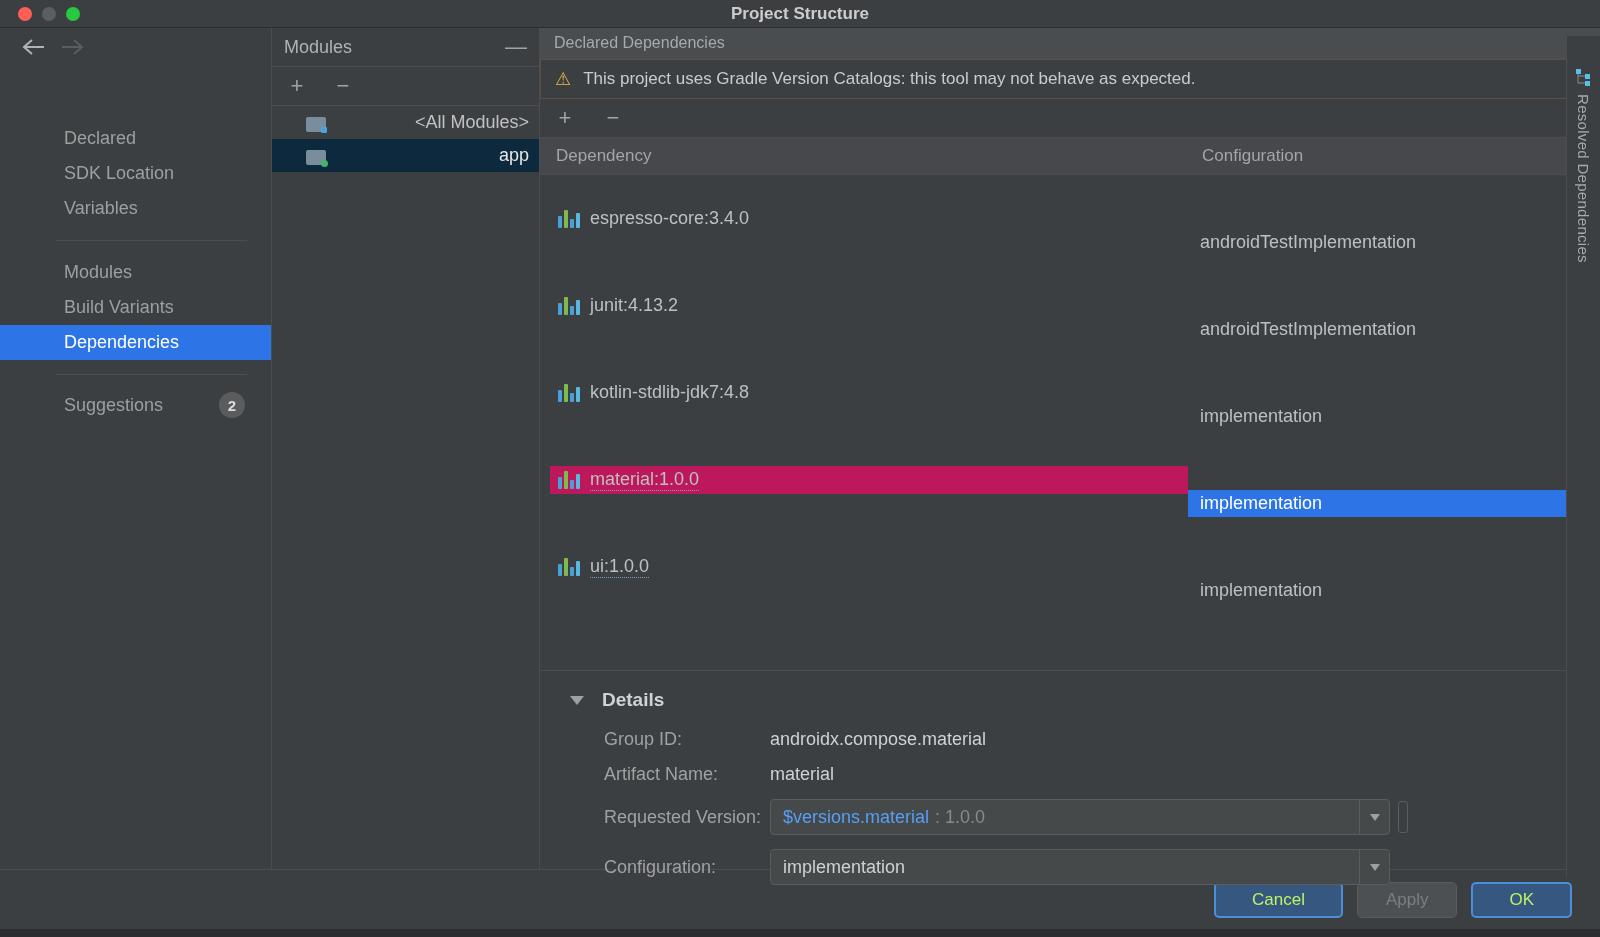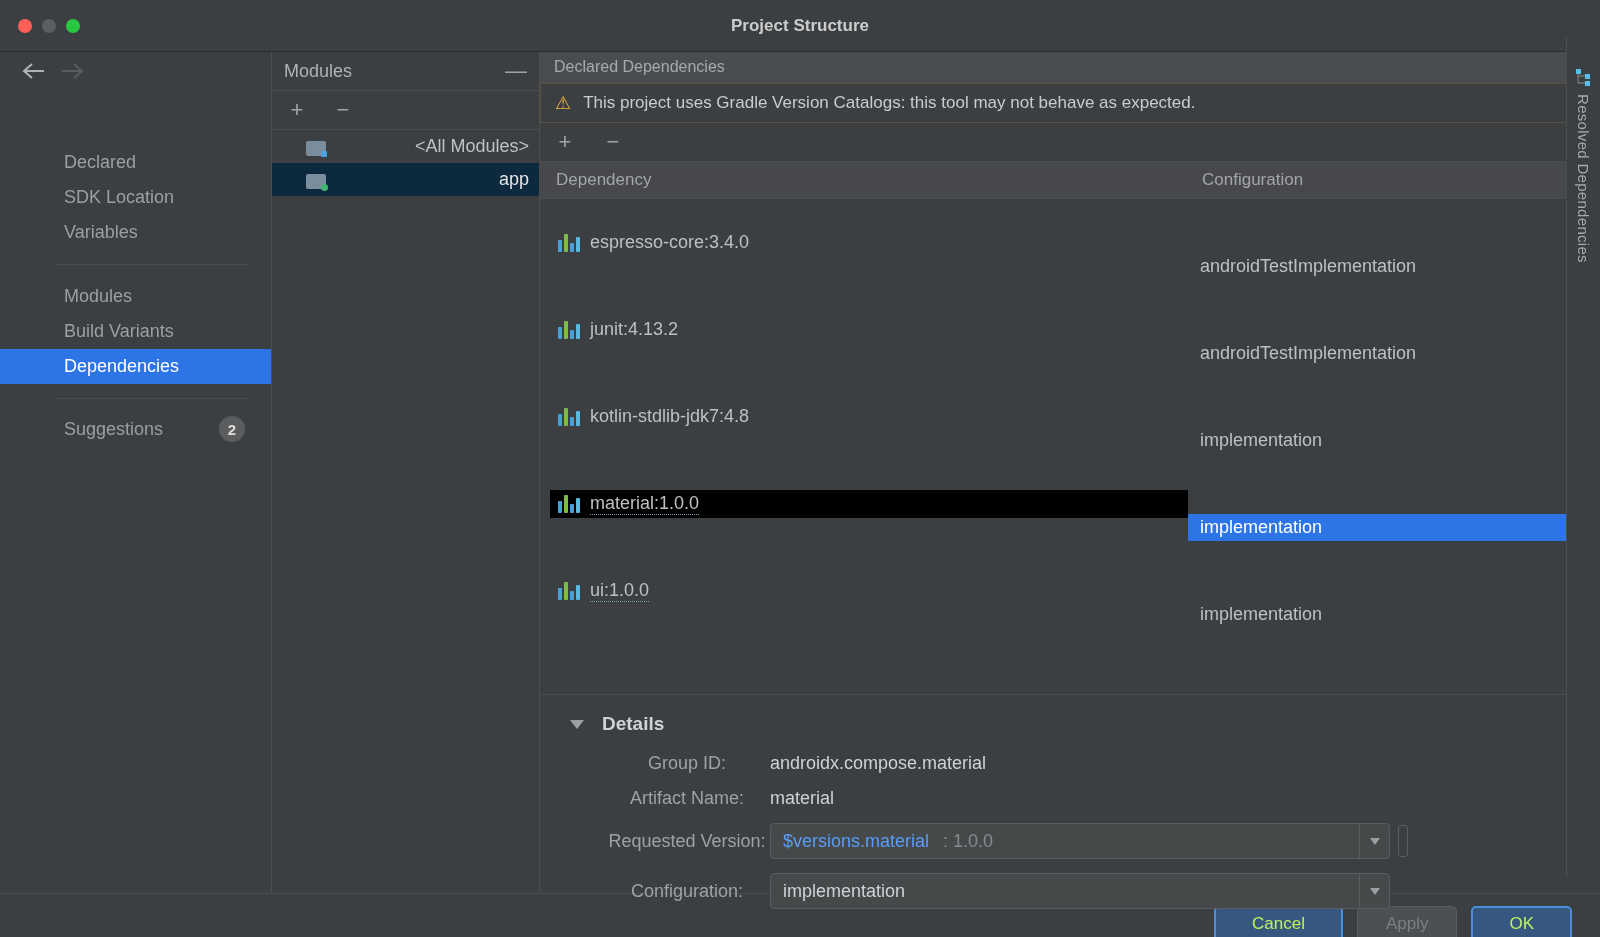--- a/index.html
+++ b/index.html
@@ -8,21 +8,21 @@
   background: #2b2d30;
   color: #bbbbbb;
   width: 1600px;
   height: 937px;
   font-size: 16px;
   position: relative;
   -webkit-font-smoothing: antialiased;
 }
 
 .titlebar {
-  height: 52px;
+  height: 28px;
   display: flex;
   align-items: center;
   background: #3c3f41;
   border-bottom: 1px solid #2b2d30;
   position: relative;
 }
 .traffic-lights {
   display: flex;
   gap: 10px;
   padding-left: 18px;
@@ -214,21 +214,21 @@
 .col-conf { width: 412px; padding: 8px 14px; color: #a3a5a7; font-size: 17px;}
 .deps-rows { }
 .dep-row {
   display: flex;
   align-items: center;
   padding: 6px 0 6px 10px;
   font-size: 18px;
   color: #bdc0c3;
   cursor: pointer;
 }
-.dep-row.selected .dep-name-cell { background: #000000; }
+.dep-row.selected .dep-name-cell { background: #be185d; }
 .dep-row.selected .dep-conf-cell { background: #2d74e7; color: #fff; }
 .dep-row.selected { }
 .dep-name-cell {
   flex: 1;
   display: flex;
   align-items: center;
   gap: 10px;
   padding: 3px 8px;
 }
 .dep-conf-cell {
@@ -270,41 +270,39 @@
   width: 0; height: 0;
   border-left: 7px solid transparent;
   border-right: 7px solid transparent;
   border-top: 9px solid #9d9fa1;
   display: inline-block;
 }
 .details-row {
   display: flex;
   align-items: center;
   margin-bottom: 14px;
-  text-align: center;
 }
 .details-label {
   width: 200px;
   color: #9fa1a3;
   padding-left: 34px;
 }
 .details-value { color: #cfd2d4; }
 .combo {
   flex: 1;
   max-width: 620px;
   background: #45494a;
   border: 1px solid #5a5c5e;
   border-radius: 4px;
   height: 36px;
   display: flex;
   align-items: center;
   padding: 0 12px;
   color: #cfd2d4;
   position: relative;
-  gap: 8px;
 }
 .combo .chev-box {
   position: absolute; right: 0; top: 0; bottom: 0;
   width: 30px;
   border-left: 1px solid #5a5c5e;
   display: flex; align-items: center; justify-content: center;
 }
 .link-text { color: #589df6; }
 .dim-text { color: #888a8c; margin-left: 6px; }
 .small-handle {

